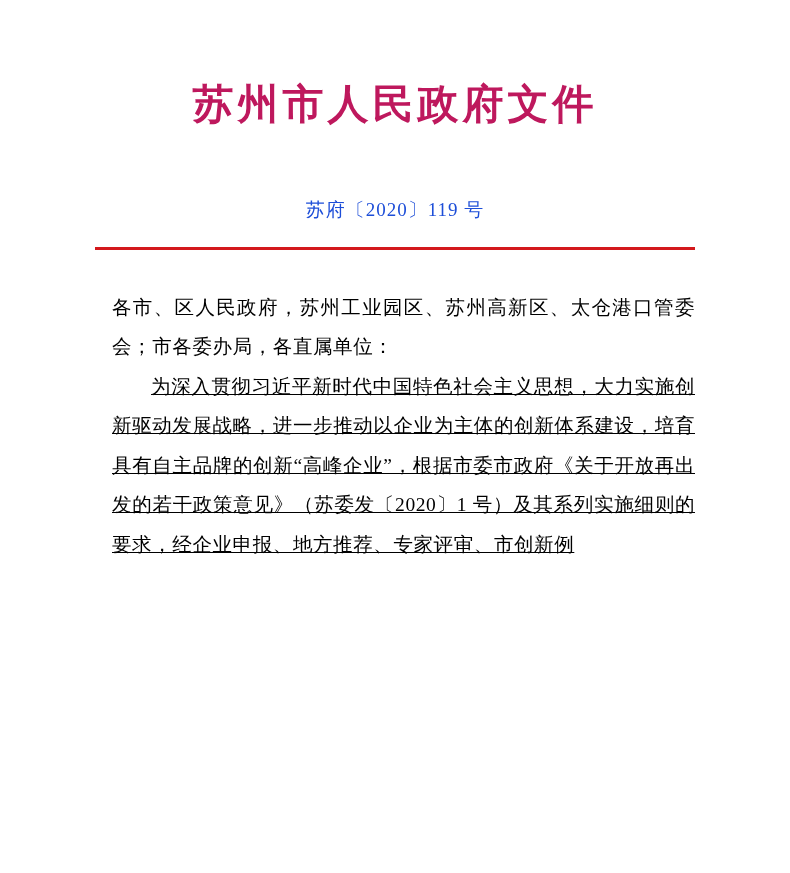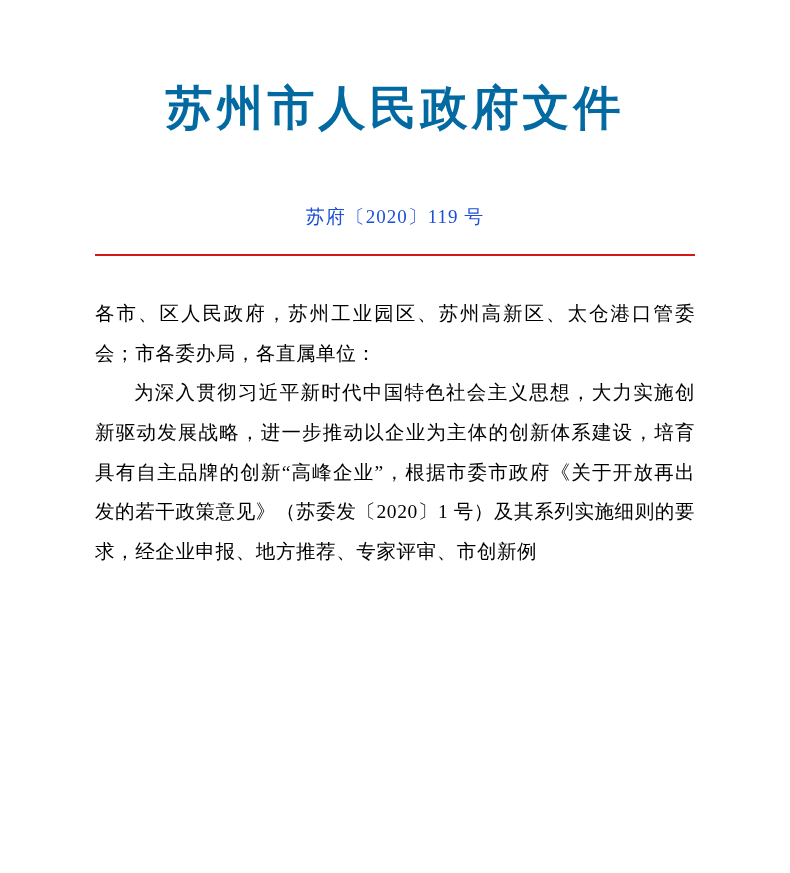--- a/index.html
+++ b/index.html
@@ -17,24 +17,24 @@
   }
   .page {
     width: 790px;
     height: 873px;
     box-sizing: border-box;
     padding: 0 95px;
     position: relative;
   }
   .masthead {
     text-align: center;
-    color: #0369a1;
+    color: #be185d;
     font-family: "DejaVu Serif", "Liberation Serif", serif;
     font-weight: bold;
-    font-size: 47px;
+    font-size: 41px;
     letter-spacing: 4px;
     line-height: 1.1;
     margin-top: 82px;
     white-space: nowrap;
   }
   .doc-number {
     text-align: center;
     font-size: 19px;
     letter-spacing: 1px;
     margin-top: 70px;
@@ -61,26 +61,28 @@
     white-space: nowrap;
   }
   .body-text {
     margin-top: 38px;
     font-size: 19.5px;
     line-height: 2.03;
     letter-spacing: 0.6px;
     text-align: justify;
     text-justify: inter-ideograph;
     color: #000;
+    margin-left: 17px;
   }
   .body-text p {
     margin: 0;
   }
   .indent {
     text-indent: 2em;
+    text-decoration: underline;
   }
 </style>
 </head>
 <body>
 
 <div class="page">
 
   <div class="masthead">苏州市人民政府文件</div>
 
   <div class="doc-number">苏府〔2020〕119 号</div>

